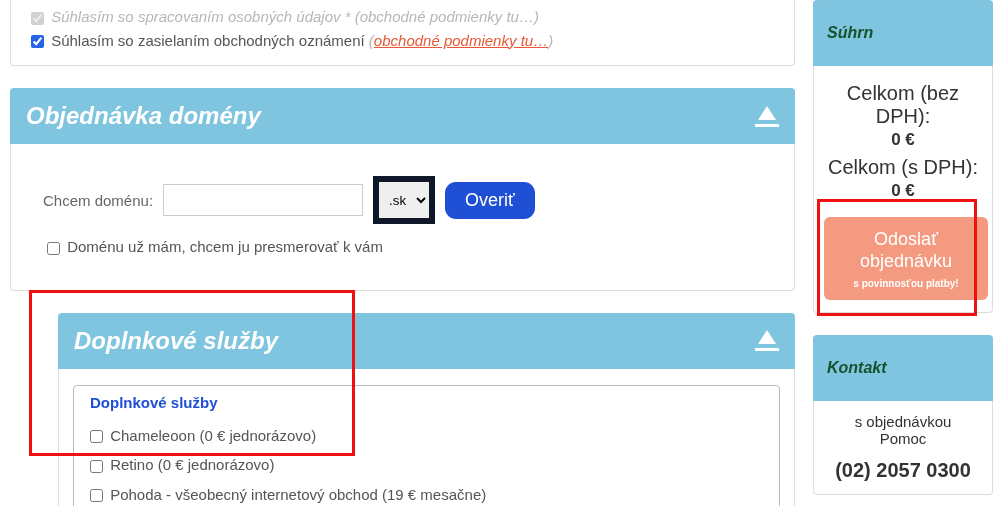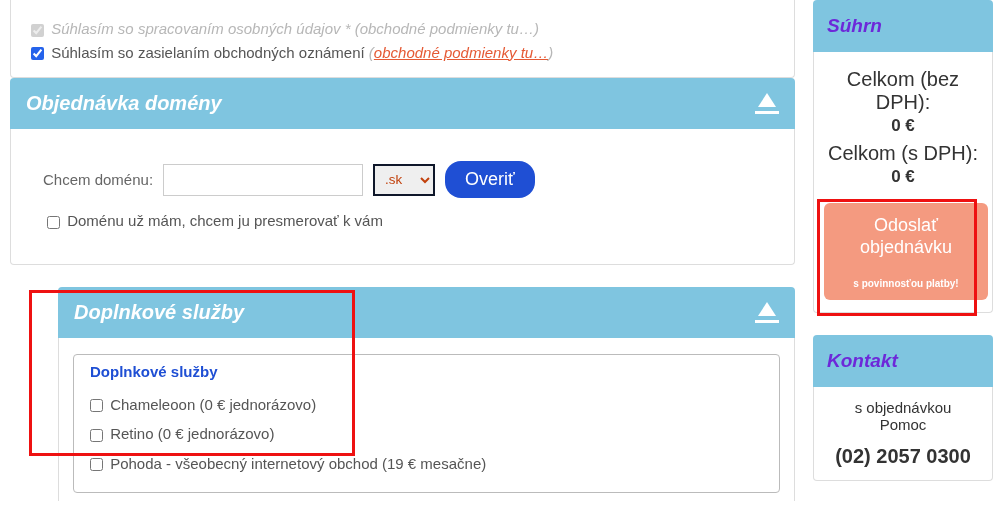--- a/index.html
+++ b/index.html
@@ -21,39 +21,40 @@
     align-items: flex-start;
   }
   .main-col { flex: 1 1 auto; }
   .side-col { width: 180px; flex: 0 0 180px; }
 
   
   .top-box {
     border: 1px solid #ddd;
     border-top: none;
     border-radius: 0 0 4px 4px;
-    padding: 16px 16px 10px 16px;
+    padding: 4px 16px 10px 16px;
+    margin-bottom: 22px;
   }
   .chk-row {
     margin: 4px 0;
     color: #555;
   }
   .chk-row.muted { color: #b7b7b7; font-style: italic; }
   .chk-row input { accent-color: #2563eb; vertical-align: middle; }
   .paren { color: #b7b7b7; font-style: italic; }
   .link-red { color: #e55934; font-style: italic; }
 
   
   .panel { margin-bottom: 22px; }
   .panel-header {
     background: #7fc5e0;
     color: #fff;
     font-style: italic;
     font-weight: 600;
-    font-size: 20px;
+    font-size: 24px;
     padding: 14px 16px;
     border-radius: 4px 4px 0 0;
     display: flex;
     justify-content: space-between;
     align-items: center;
   }
   .panel-body {
     border: 1px solid #ddd;
     border-top: none;
     border-radius: 0 0 4px 4px;
@@ -79,30 +80,30 @@
   
   .dom-row { display:flex; align-items:center; flex-wrap:wrap; gap:10px; color:#666;}
   .dom-input {
     width: 200px;
     height: 32px;
     border:1px solid #ccc;
     padding: 4px 8px;
   }
   .tld-select {
     width: 62px;
-    height:32px;
-    border:2px solid #0f172a;
+    height:48px;
+    border:6px solid #0f172a;
     padding: 4px 6px;
-    color:#c2410c;
+    color:#000000;
   }
   .btn-primary {
     background:#1f4fd4;
     color:#fff;
     border:none;
-    border-radius:16px;
+    border-radius:11px;
     padding: 8px 20px;
     font-size:18px;
     cursor:pointer;
   }
   .redirect-row { margin-top:14px; color:#555;}
   .redirect-row input { vertical-align: middle;}
 
   
   .addons-fieldset {
     border:1px solid #bbb;
@@ -140,25 +141,25 @@
     height: 117px;
     border:3px solid #e11;
     pointer-events:none;
     z-index:5;
   }
 
   
   .side-panel { margin-bottom: 22px; }
   .side-header {
     background:#7fc5e0;
-    color:#6d28d9;
+    color:#14532d;
     font-weight:700;
     font-style:italic;
-    padding:15px 14px;
-    font-size:19px;
+    padding:24px 14px;
+    font-size:16px;
     border-radius:4px 4px 0 0;
   }
   .side-body {
     border:1px solid #ddd;
     border-top:none;
     padding: 12px 10px;
     text-align:center;
     font-size:15px;
     color:#333;
     border-radius:0 0 4px 4px;
@@ -176,21 +177,21 @@
     border-radius:6px;
     padding: 12px 10px 10px 10px;
     font-size:18px;
     cursor:pointer;
     line-height:1.2;
   }
   .submit-btn .small {
     display:block;
     font-size:10px;
     font-weight:700;
-    margin-top:20px;
+    margin-top:6px;
   }
   .phone { font-weight:700; font-size:20px; margin-top:12px;}
 
   .pos-root { position:relative; }
 
   .addons-panel-body {
     border:1px solid #ddd;
     border-top:none;
     border-bottom:none;
     padding: 16px 14px 8px 14px;

